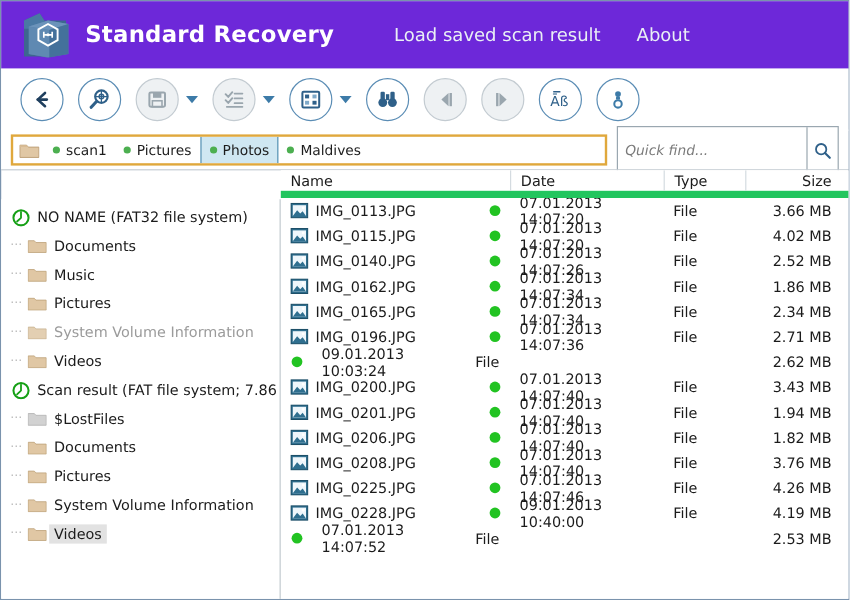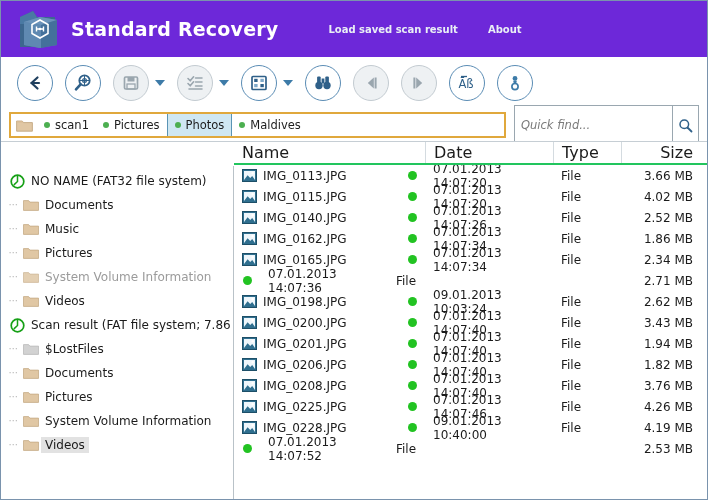--- a/index.html
+++ b/index.html
@@ -42,24 +42,23 @@
     white-space: nowrap;
   }
   .nav-links {
     display: flex;
     align-items: center;
     margin-left: 50px;
     gap: 30px;
   }
   .nav-link {
     color: #e9eff5;
-    font-size: 10px;
+    font-size: 15px;
     white-space: nowrap;
     cursor: pointer;
-    font-weight: bold;
   }
 
   
   .toolbar {
     height: 52px;
     flex: 0 0 52px;
     background: #ffffff;
     display: flex;
     align-items: center;
     padding-left: 16px;
@@ -219,22 +218,22 @@
     display: flex;
     flex-direction: column;
     min-width: 0;
     background: #ffffff;
   }
   .lhead {
     height: 23px;
     flex: 0 0 23px;
     display: flex;
     align-items: center;
-    border-bottom: 2px solid #22c55e;
-    font-size: 16px;
+    border-bottom: 6px solid #22c55e;
+    font-size: 12px;
     color: #1b1b1b;
     background: #ffffff;
   }
   .lhead .cell { height: 100%; display: flex; align-items: center; }
   .c-name { flex: 0 0 165px; padding-left: 8px; }
   .c-flag { flex: 0 0 26px; }
   .c-date { flex: 0 0 128px; border-left: 1px solid #d4dbe0; padding-left: 8px; }
   .c-type { flex: 0 0 68px; border-left: 1px solid #d4dbe0; padding-left: 8px; }
   .c-size { flex: 1 1 auto; border-left: 1px solid #d4dbe0; padding-right: 14px; justify-content: flex-end; }
   .lbody { flex: 1 1 auto; overflow: hidden; }
@@ -621,37 +620,37 @@
               <span>IMG_0165.JPG</span>
             </div>
             <div class="cell c-flag">
               <span class="gdot" style="background: rgb(34, 195, 34);"></span>
             </div>
             <div class="cell c-date">07.01.2013 14:07:34</div>
             <div class="cell c-type">File</div>
             <div class="cell c-size sizeval">2.34 MB</div>
           </div>
           <div class="lrow">
+            <div class="cell c-name">
+              <span class="imgicon"><svg width="15" height="13" viewBox="0 0 15 13">
+                  <rect x="0.5" y="0.5" width="14" height="12" fill="#2f6f8f" stroke="#1d4f68"></rect>
+                  <rect x="2" y="2" width="11" height="9" fill="#eef6fb"></rect>
+                  <path d="M2 11 L5.6 6.2 L8.2 9 L10.2 7 L13 11 Z" fill="#2f6f8f"></path>
+                  <circle cx="10.7" cy="4.2" r="1.2" fill="#ffffff"></circle>
+                </svg></span>
+              <span>IMG_0196.JPG</span>
+            </div>
             <div class="cell c-flag">
               <span class="gdot" style="background: rgb(34, 195, 34);"></span>
             </div>
             <div class="cell c-date">07.01.2013 14:07:36</div>
             <div class="cell c-type">File</div>
             <div class="cell c-size sizeval">2.71 MB</div>
           </div>
           <div class="lrow">
-            <div class="cell c-name">
-              <span class="imgicon"><svg width="15" height="13" viewBox="0 0 15 13">
-                  <rect x="0.5" y="0.5" width="14" height="12" fill="#2f6f8f" stroke="#1d4f68"></rect>
-                  <rect x="2" y="2" width="11" height="9" fill="#eef6fb"></rect>
-                  <path d="M2 11 L5.6 6.2 L8.2 9 L10.2 7 L13 11 Z" fill="#2f6f8f"></path>
-                  <circle cx="10.7" cy="4.2" r="1.2" fill="#ffffff"></circle>
-                </svg></span>
-              <span>IMG_0198.JPG</span>
-            </div>
             <div class="cell c-flag">
               <span class="gdot" style="background: rgb(34, 195, 34);"></span>
             </div>
             <div class="cell c-date">09.01.2013 10:03:24</div>
             <div class="cell c-type">File</div>
             <div class="cell c-size sizeval">2.62 MB</div>
           </div>
           <div class="lrow">
             <div class="cell c-name">
               <span class="imgicon"><svg width="15" height="13" viewBox="0 0 15 13">

